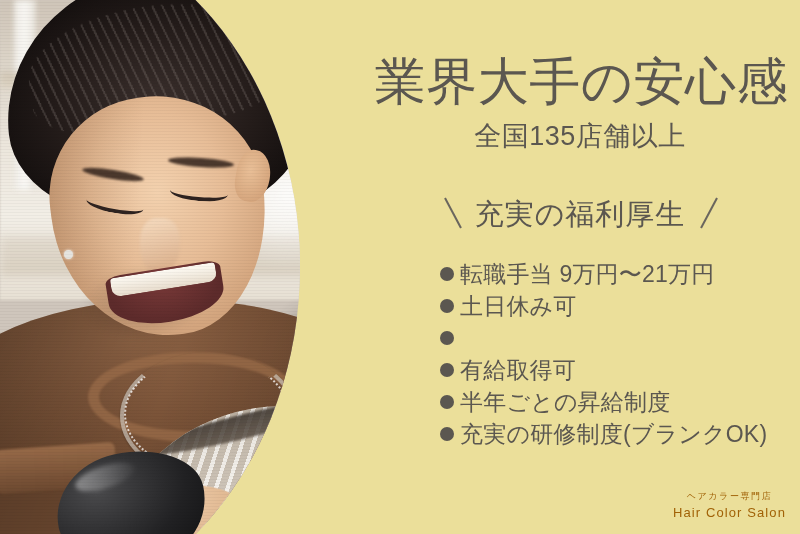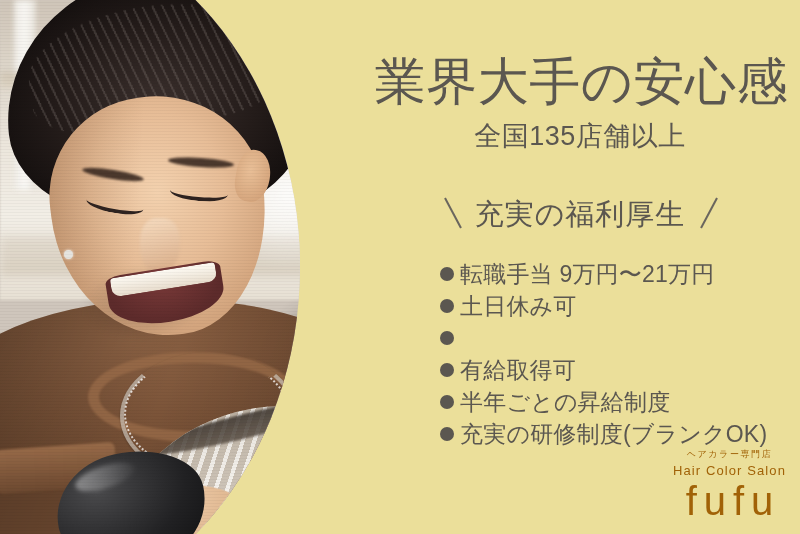--- a/index.html
+++ b/index.html
@@ -529,17 +529,16 @@
       </li>
       <li>
         <span class="benefit-bullet"></span>
         <span>充実の研修制度(ブランクOK)</span>
       </li>
     </ul>
 
     <div class="logo">
       <div class="logo-jp">ヘアカラー専門店</div>
       <div class="logo-en">Hair Color Salon</div>
-      <div class="logo-mark">fufu</div>
     </div>
 
   </div>
 </div>
 
 </body></html>

